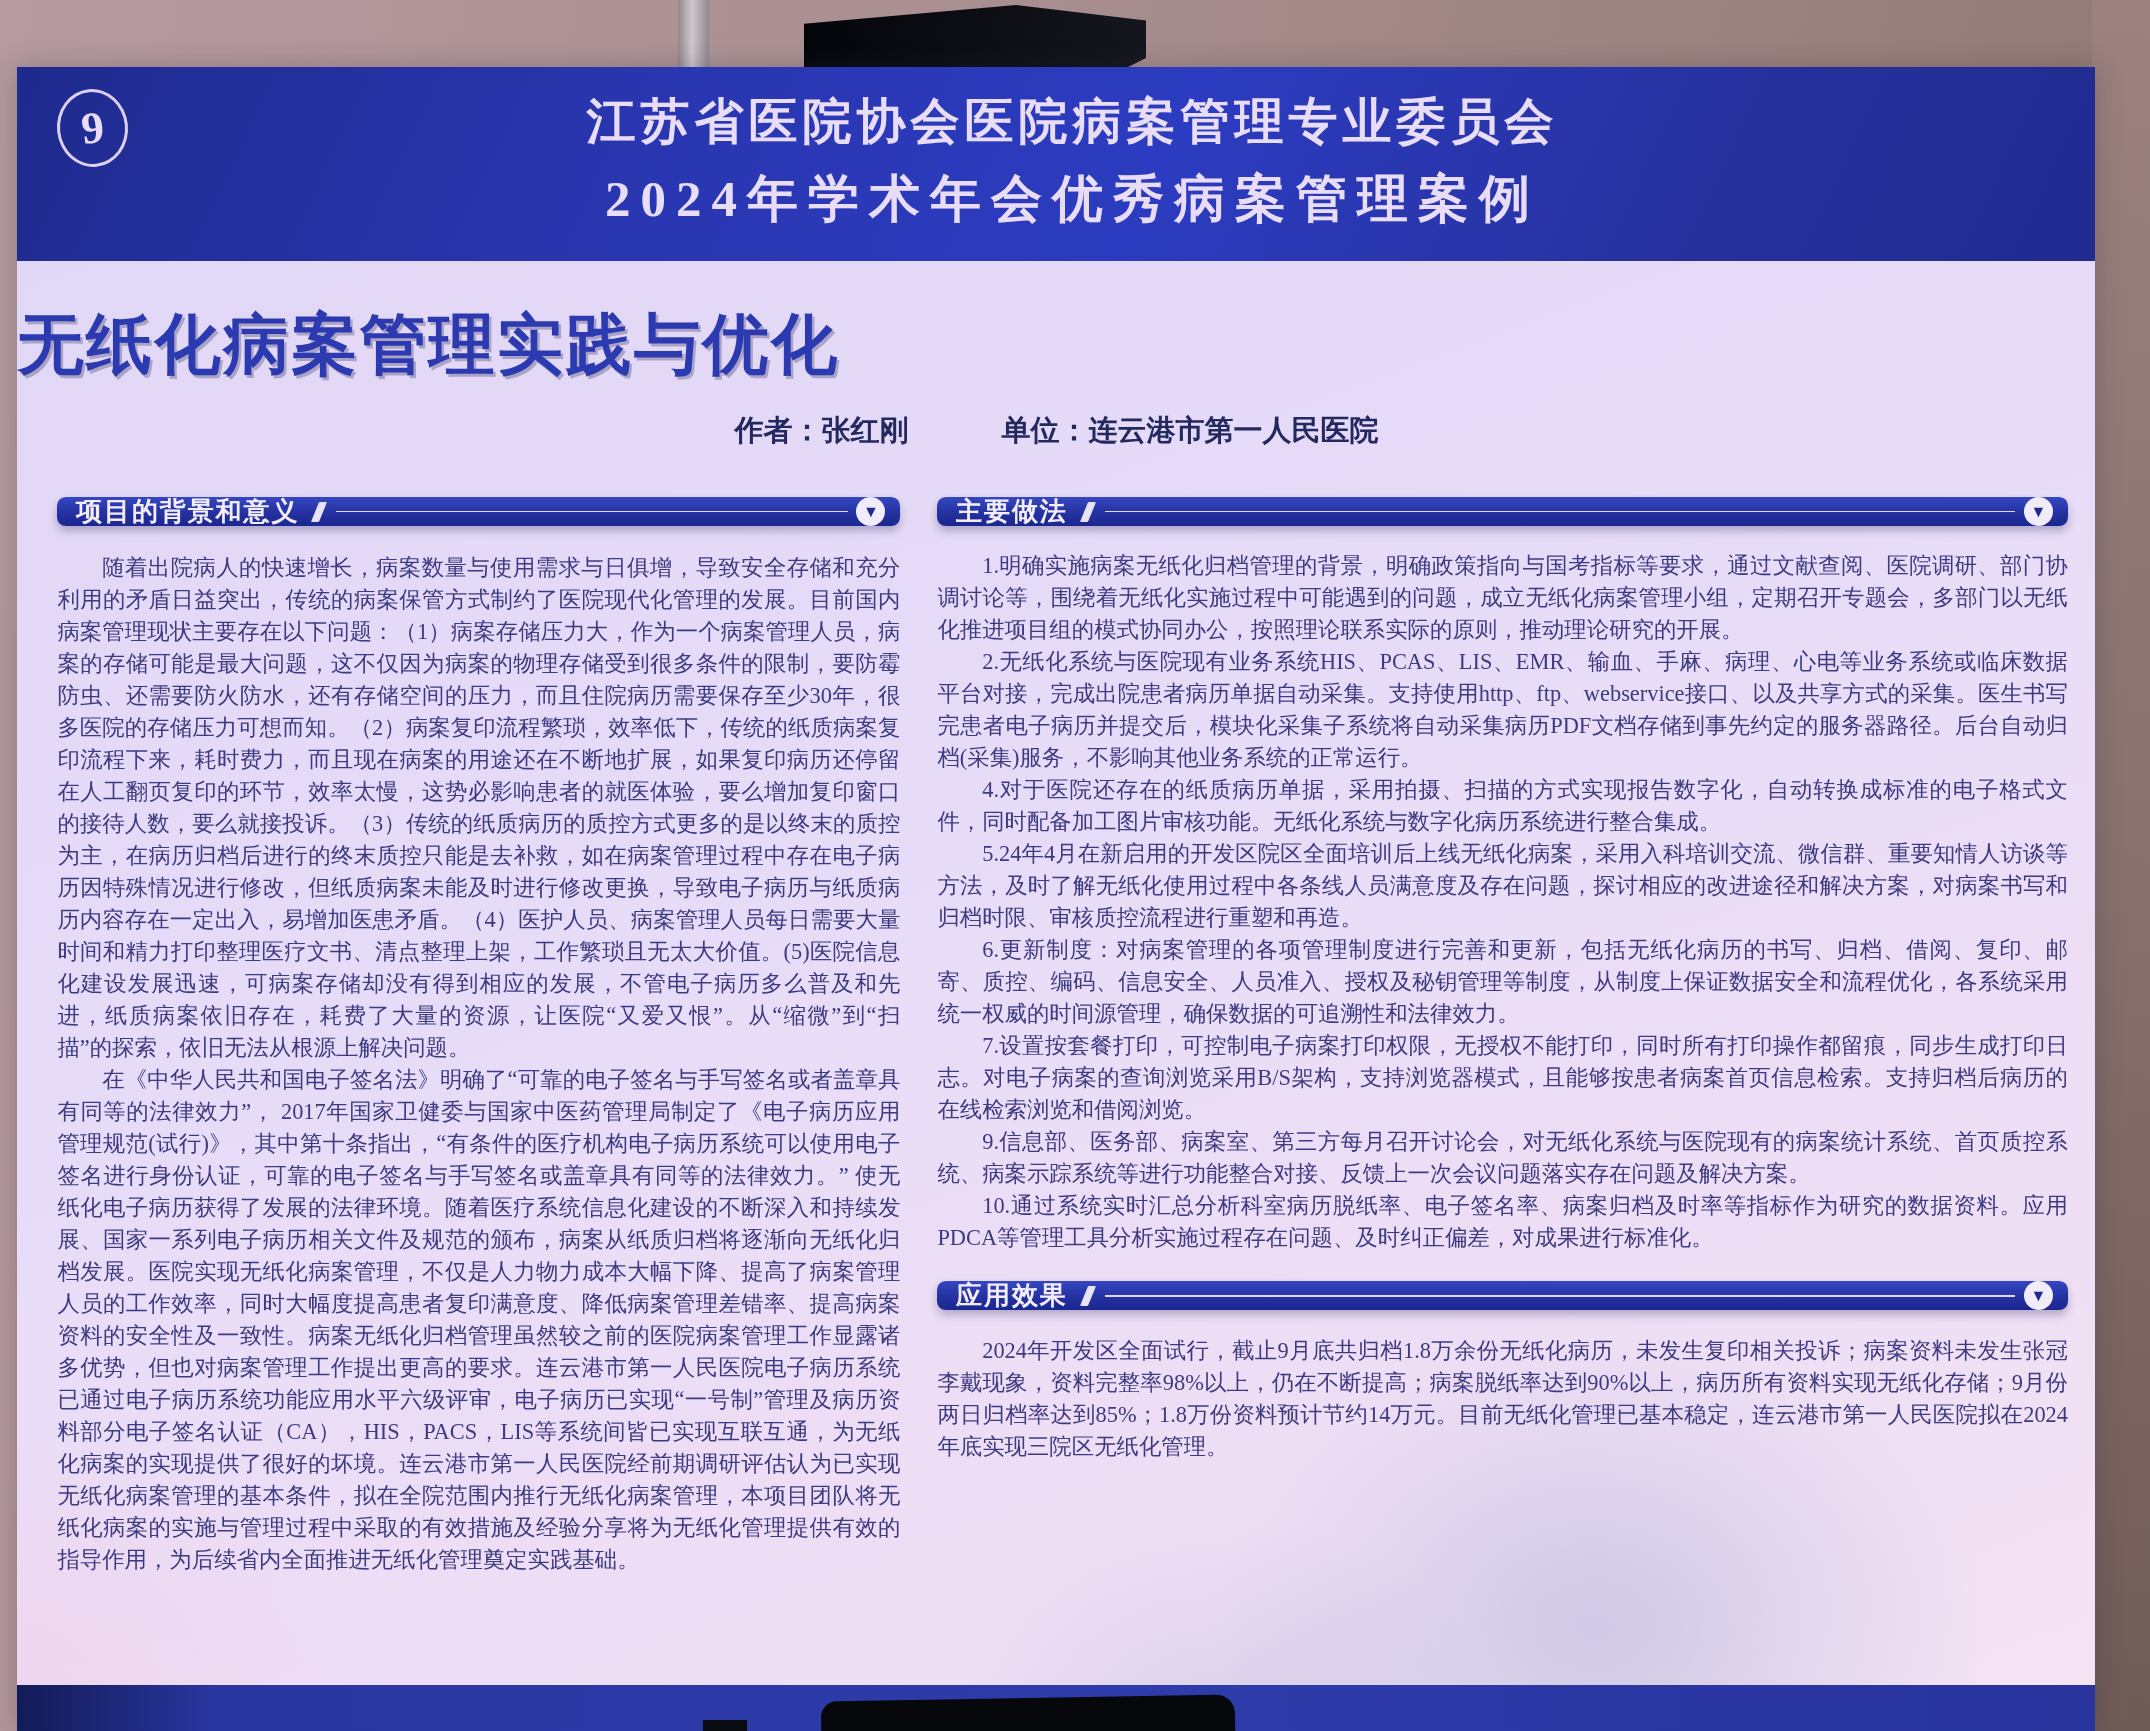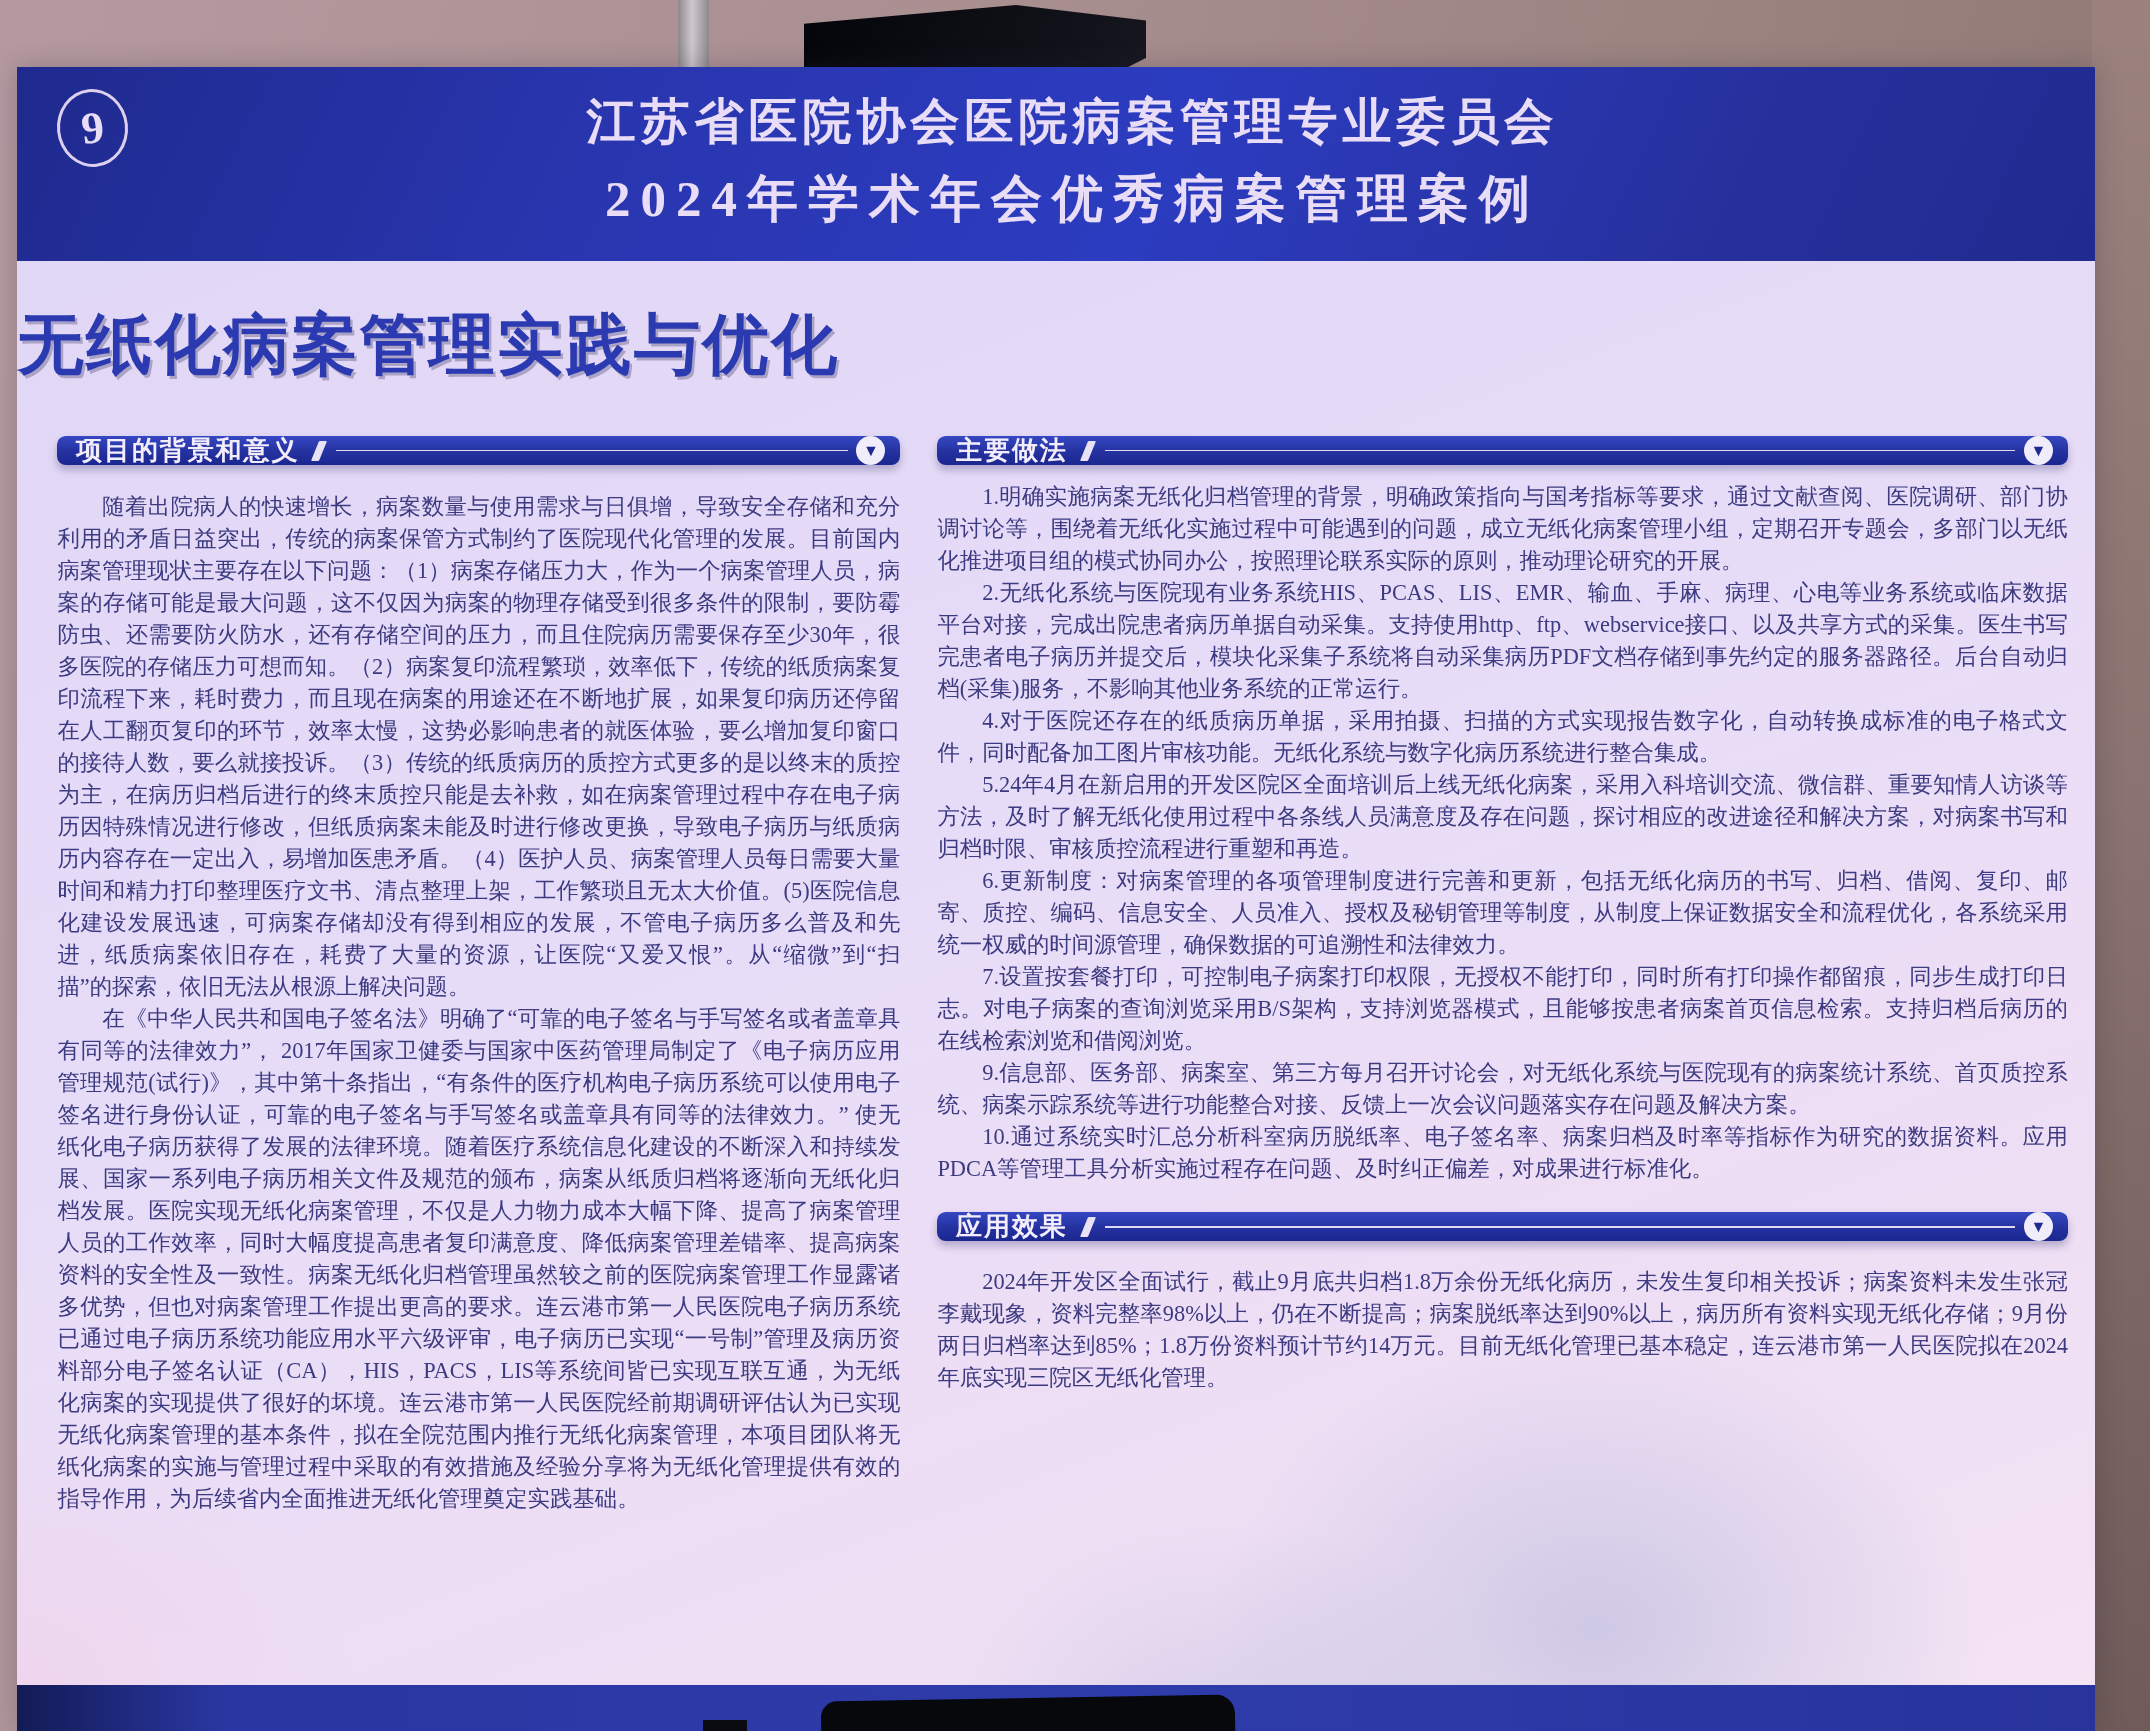--- a/index.html
+++ b/index.html
@@ -57,21 +57,21 @@
   .bar-slash{width:7.5px;height:20px;margin:0 13.7px 0 16px;background:#e8e2f6;
     transform:skewX(-22deg);border-radius:1.2px;flex:none;}
   .bar-line{flex:1;height:1.9px;background:rgba(240,238,250,.9);}
   .bar-chevron{width:29px;height:29px;border-radius:50%;background:#f0ecfa;color:#1d2a90;
     display:flex;align-items:center;justify-content:center;font-size:16px;margin-left:8.7px;flex:none;}
 
   .body-text p{margin:0;text-indent:2em;text-align:justify;
     font-family:"Liberation Serif",serif;font-size:22.4px;line-height:32px;
     color:#3c3a80;}
   .col-left .body-text{margin-top:26px;}
-  .col-right .body-text{margin-top:16px;}
+  .col-right .body-text{margin-top:24px;}
   .col-right .section-bar.effects{margin-top:27.4px;}
   .col-right .body-text.effects-text{margin-top:25px;}
 
   
   .poster-footer{flex:none;height:46px;
     background:linear-gradient(90deg,#131b56 0%,#2a37a2 10%,#2e3cab 55%,#28339c 100%);}
 </style>
 </head>
 <body>
 
@@ -88,20 +88,24 @@
       </div>
       <div class="header-lines">
         <div class="header-line1">江苏省医院协会医院病案管理专业委员会</div>
         <div class="header-line2">2024年学术年会优秀病案管理案例</div>
       </div>
     </div>
 
     <div class="poster-body">
       <h1 class="main-title">无纸化病案管理实践与优化</h1>
 
+      <div class="byline">
+        <span>作者：张红刚</span>
+        <span>单位：连云港市第一人民医院</span>
+      </div>
 
       <div class="columns">
 
         <div class="col-left">
           <div class="section-bar">
             <span class="bar-label">项目的背景和意义</span>
             <span class="bar-slash"></span>
             <span class="bar-line"></span>
             <span class="bar-chevron">▼</span>
           </div>

